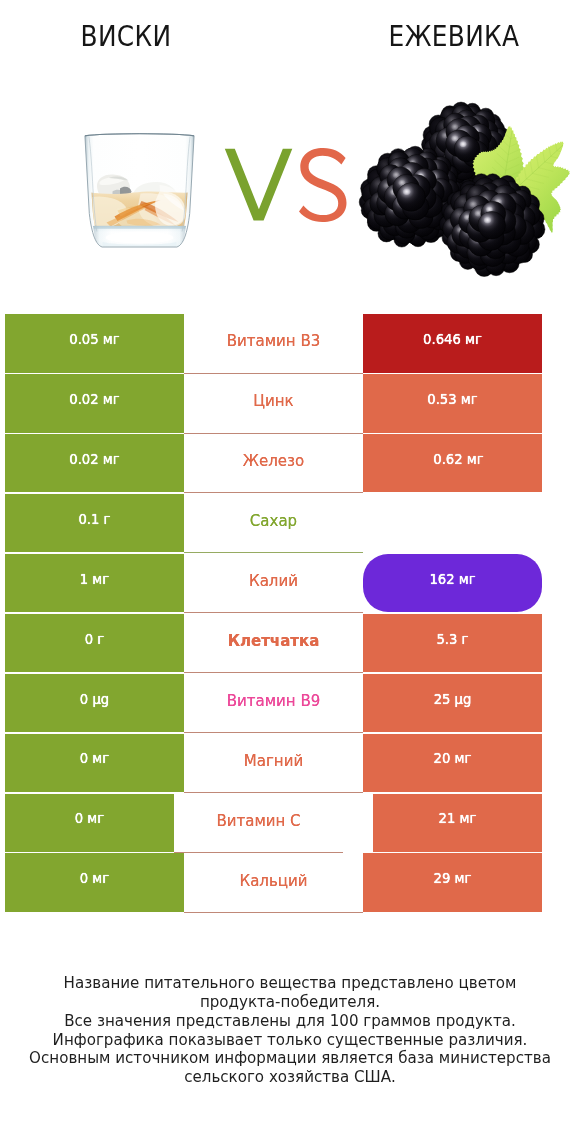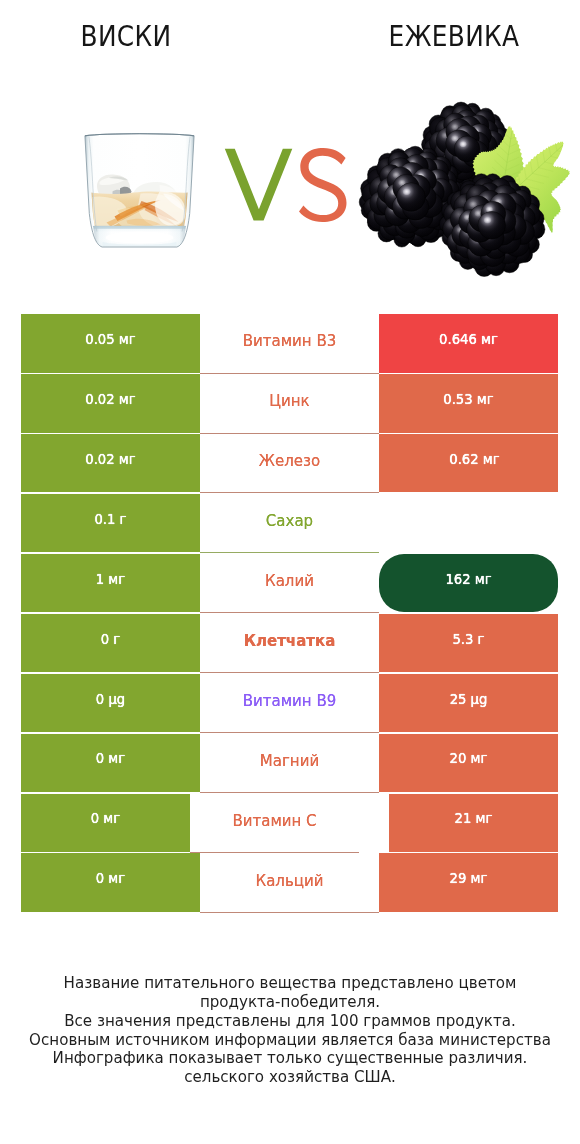--- a/index.html
+++ b/index.html
@@ -20,21 +20,21 @@
   }
   .title.left{left:-4px;}
   .title.right{left:324px;}
 
   
   .hero{position:absolute;left:0;top:0;width:580px;height:300px;}
   .hero svg{position:absolute;left:0;top:0;}
   .vs{position:absolute;left:0;top:0;}
 
   
-  .table{position:absolute;left:21px;top:314px;width:537px;}
+  .table{position:absolute;left:5px;top:314px;width:537px;}
   .row{display:flex;height:58.6px;margin-bottom:1.35px;position:relative;}
   .row:last-child{margin-bottom:0;}
   .cell{display:flex;align-items:center;justify-content:center;line-height:1;
         box-sizing:border-box;}
   .cell span{display:block;position:relative;top:-3.8px;}
   .cell.mid span{top:-2.8px;}
   .cell.left{width:179px;background:#82a62f;color:#ffffff;
              font-family:"DejaVu Sans",sans-serif;font-size:13.2px;font-weight:400;
              text-shadow:0 0 0.7px #ffffff,0 0 0.7px #ffffff;}
   .cell.mid{width:179px;background:#ffffff;
@@ -1165,21 +1165,21 @@
   </div>
 
   <div class="table" id="table">
       <div class="row">
         <div class="cell left" style="background: rgb(130, 166, 47);">
           <span>0.05 мг</span>
         </div>
         <div class="cell mid" style="color: rgb(224, 105, 74); --bc: #c08878;">
           <span>Витамин B3</span>
         </div>
-        <div class="cell right" style="background: #ef4444;">
+        <div class="cell right" style="background: #b91c1c;">
           <span>0.646 мг</span>
         </div>
       </div>
       <div class="row">
         <div class="cell left" style="background: rgb(130, 166, 47);">
           <span>0.02 мг</span>
         </div>
         <div class="cell mid" style="color: rgb(224, 105, 74); --bc: #c08878;">
           <span>Цинк</span>
         </div>
@@ -1206,40 +1206,40 @@
           <span>Сахар</span>
         </div>
       </div>
       <div class="row">
         <div class="cell left" style="background: rgb(130, 166, 47);">
           <span>1 мг</span>
         </div>
         <div class="cell mid" style="color: rgb(224, 105, 74); --bc: #c08878;">
           <span>Калий</span>
         </div>
-        <div class="cell right" style="background: #14532d; border-radius: 25px;">
+        <div class="cell right" style="background: #6d28d9; border-radius: 25px;">
           <span>162 мг</span>
         </div>
       </div>
       <div class="row">
         <div class="cell left" style="background: rgb(130, 166, 47);">
           <span>0 г</span>
         </div>
         <div class="cell mid" style="color: rgb(224, 105, 74); font-weight: bold; --bc: #c08878;">
           <span>Клетчатка</span>
         </div>
         <div class="cell right" style="background: rgb(224, 105, 74);">
           <span>5.3 г</span>
         </div>
       </div>
       <div class="row">
         <div class="cell left" style="background: rgb(130, 166, 47);">
           <span>0 µg</span>
         </div>
-        <div class="cell mid" style="color: #8b5cf6; --bc: #c08878;">
+        <div class="cell mid" style="color: #ec4899; --bc: #c08878;">
           <span>Витамин B9</span>
         </div>
         <div class="cell right" style="background: rgb(224, 105, 74);">
           <span>25 µg</span>
         </div>
       </div>
       <div class="row">
         <div class="cell left" style="background: rgb(130, 166, 47);">
           <span>0 мг</span>
         </div>
@@ -1271,18 +1271,18 @@
         <div class="cell right" style="background: rgb(224, 105, 74);">
           <span>29 мг</span>
         </div>
       </div>
     </div>
 
   <div class="footer" id="footer">
       <div>Название питательного вещества представлено цветом</div>
       <div>продукта-победителя.</div>
       <div>Все значения представлены для 100 граммов продукта.</div>
+      <div>Инфографика показывает только существенные различия.</div>
       <div>Основным источником информации является база министерства</div>
-      <div>Инфографика показывает только существенные различия.</div>
       <div>сельского хозяйства США.</div>
     </div>
 
 </div>
 
 </body></html>

